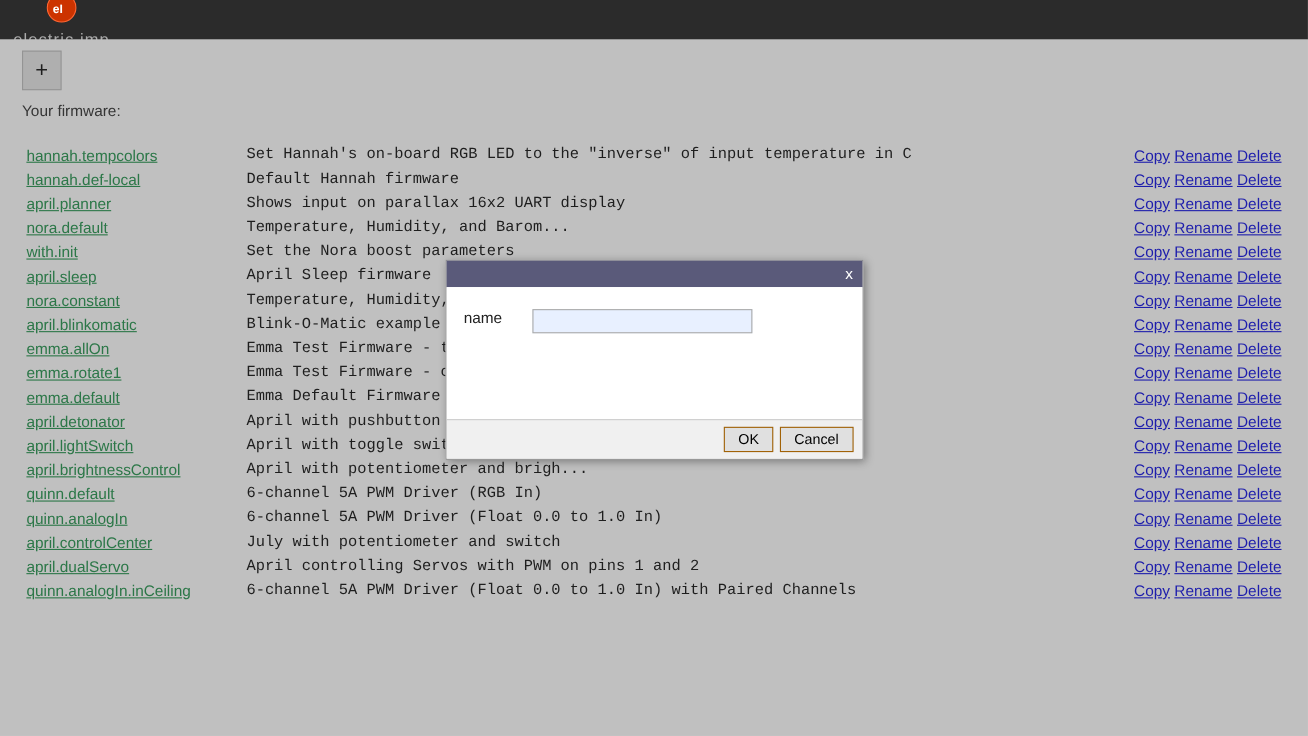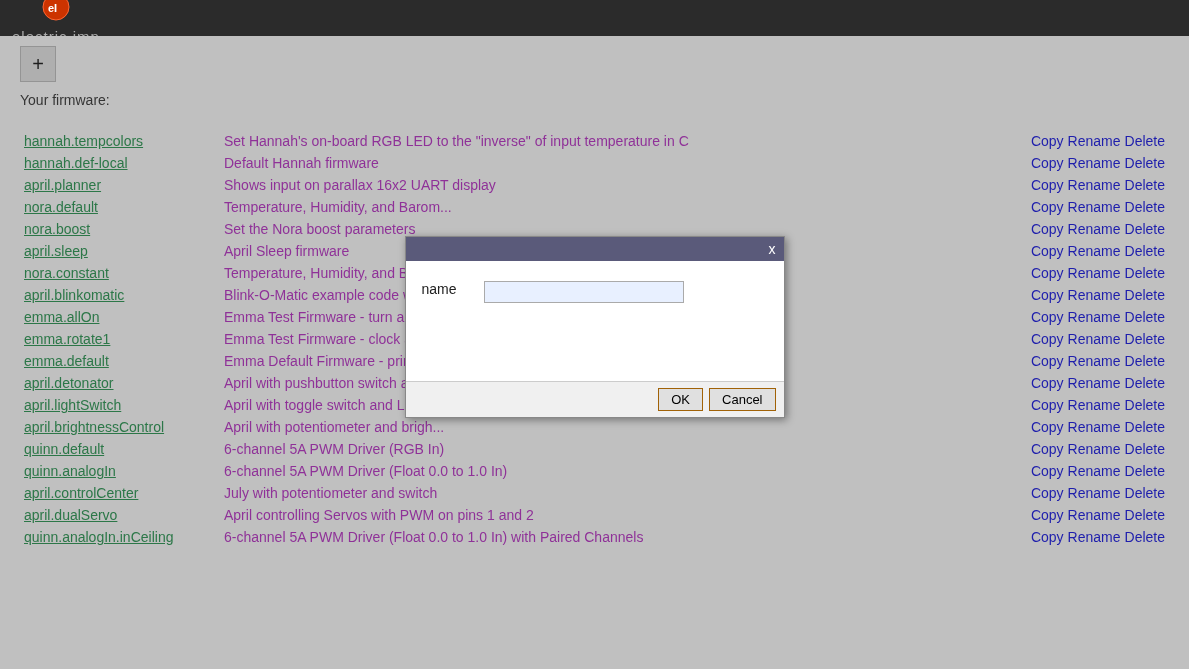--- a/index.html
+++ b/index.html
@@ -76,31 +76,33 @@
     .firmware-table td.name-col {
       width: 200px;
       white-space: nowrap;
     }
     .firmware-table td.name-col a {
       color: #15803d;
       text-decoration: underline;
       cursor: pointer;
     }
     .firmware-table td.desc-col {
-      color: #a21caf;
+      color: #000000;
       width: 680px;
       overflow: hidden;
       white-space: nowrap;
+      font-family: Liberation Mono, monospace;
     }
     .firmware-table td.actions-col {
       white-space: nowrap;
       text-align: right;
     }
     .firmware-table td.actions-col a {
       color: #0000cc;
+      text-decoration: underline;
       cursor: pointer;
       margin-left: 4px;
     }
 
     
     .modal-overlay {
       position: absolute;
       top: 0; left: 0; right: 0; bottom: 0;
       background: rgba(100,100,100,0.3);
       display: flex;
@@ -213,21 +215,21 @@
           <td class="name-col"><a>april.planner</a></td>
           <td class="desc-col">Shows input on parallax 16x2 UART display</td>
           <td class="actions-col"><a>Copy</a><a>Rename</a><a>Delete</a></td>
         </tr>
         <tr>
           <td class="name-col"><a>nora.default</a></td>
           <td class="desc-col">Temperature, Humidity, and Barom...</td>
           <td class="actions-col"><a>Copy</a><a>Rename</a><a>Delete</a></td>
         </tr>
         <tr>
-          <td class="name-col"><a>nora.boost</a></td>
+          <td class="name-col"><a>with.init</a></td>
           <td class="desc-col">Set the Nora boost parameters</td>
           <td class="actions-col"><a>Copy</a><a>Rename</a><a>Delete</a></td>
         </tr>
         <tr>
           <td class="name-col"><a>april.sleep</a></td>
           <td class="desc-col">April Sleep firmware</td>
           <td class="actions-col"><a>Copy</a><a>Rename</a><a>Delete</a></td>
         </tr>
         <tr>
           <td class="name-col"><a>nora.constant</a></td>

